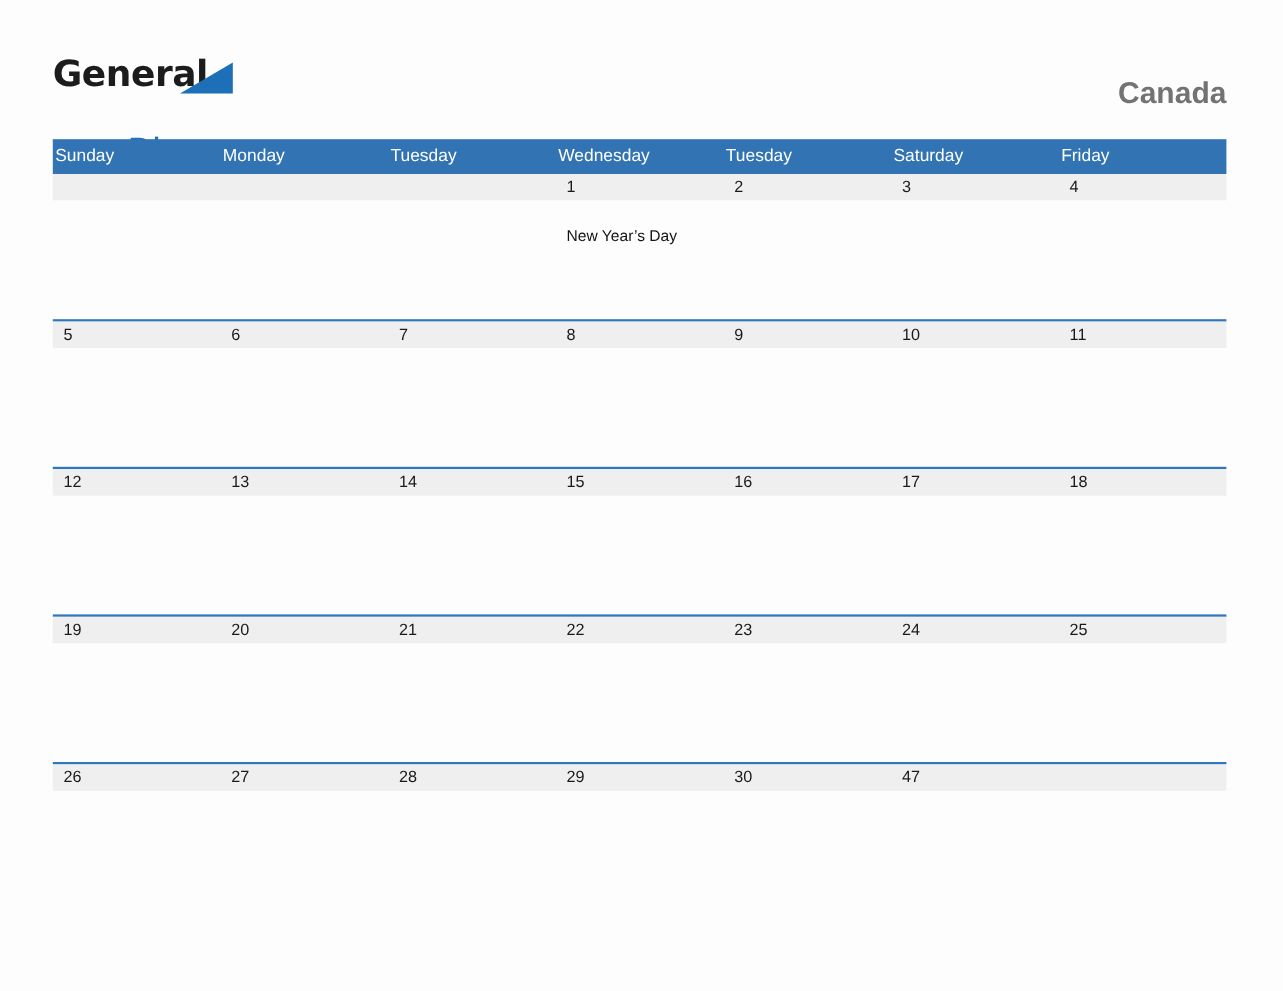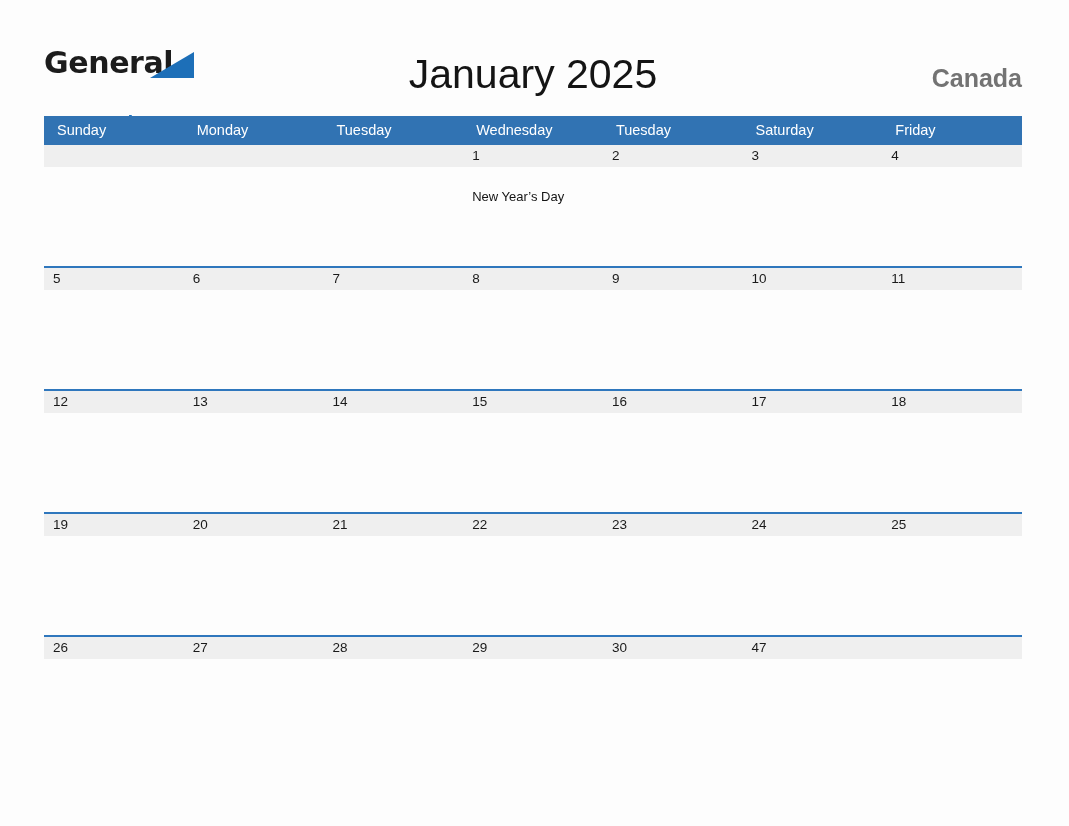--- a/index.html
+++ b/index.html
@@ -113,21 +113,21 @@
     display: flex;
     width: 100%;
     background: #3173b3;
     height: 29px;
   }
   .dow {
     flex: 1 1 0;
     color: #ffffff;
     font-size: 14.5px;
     line-height: 29px;
-    padding-left: 13px;
+    padding-left: 2px;
     box-sizing: border-box;
     font-family: "Liberation Sans", sans-serif;
     font-weight: 400;
     white-space: nowrap;
     overflow: hidden;
   }
 
   .week {
     width: 100%;
     position: relative;
@@ -183,21 +183,20 @@
 <div class="page">
 
   <div class="header">
 
     <div class="brand">
       <span class="brand-general">General</span>
       <span class="brand-tri"></span>
       <span class="brand-blue">Blue</span>
     </div>
 
-    <div class="title">January 2025</div>
 
     <div class="country">Canada</div>
 
   </div>
 
   <div class="calendar">
 
     <div class="dow-row">
       <div class="dow">Sunday</div>
       <div class="dow">Monday</div>

